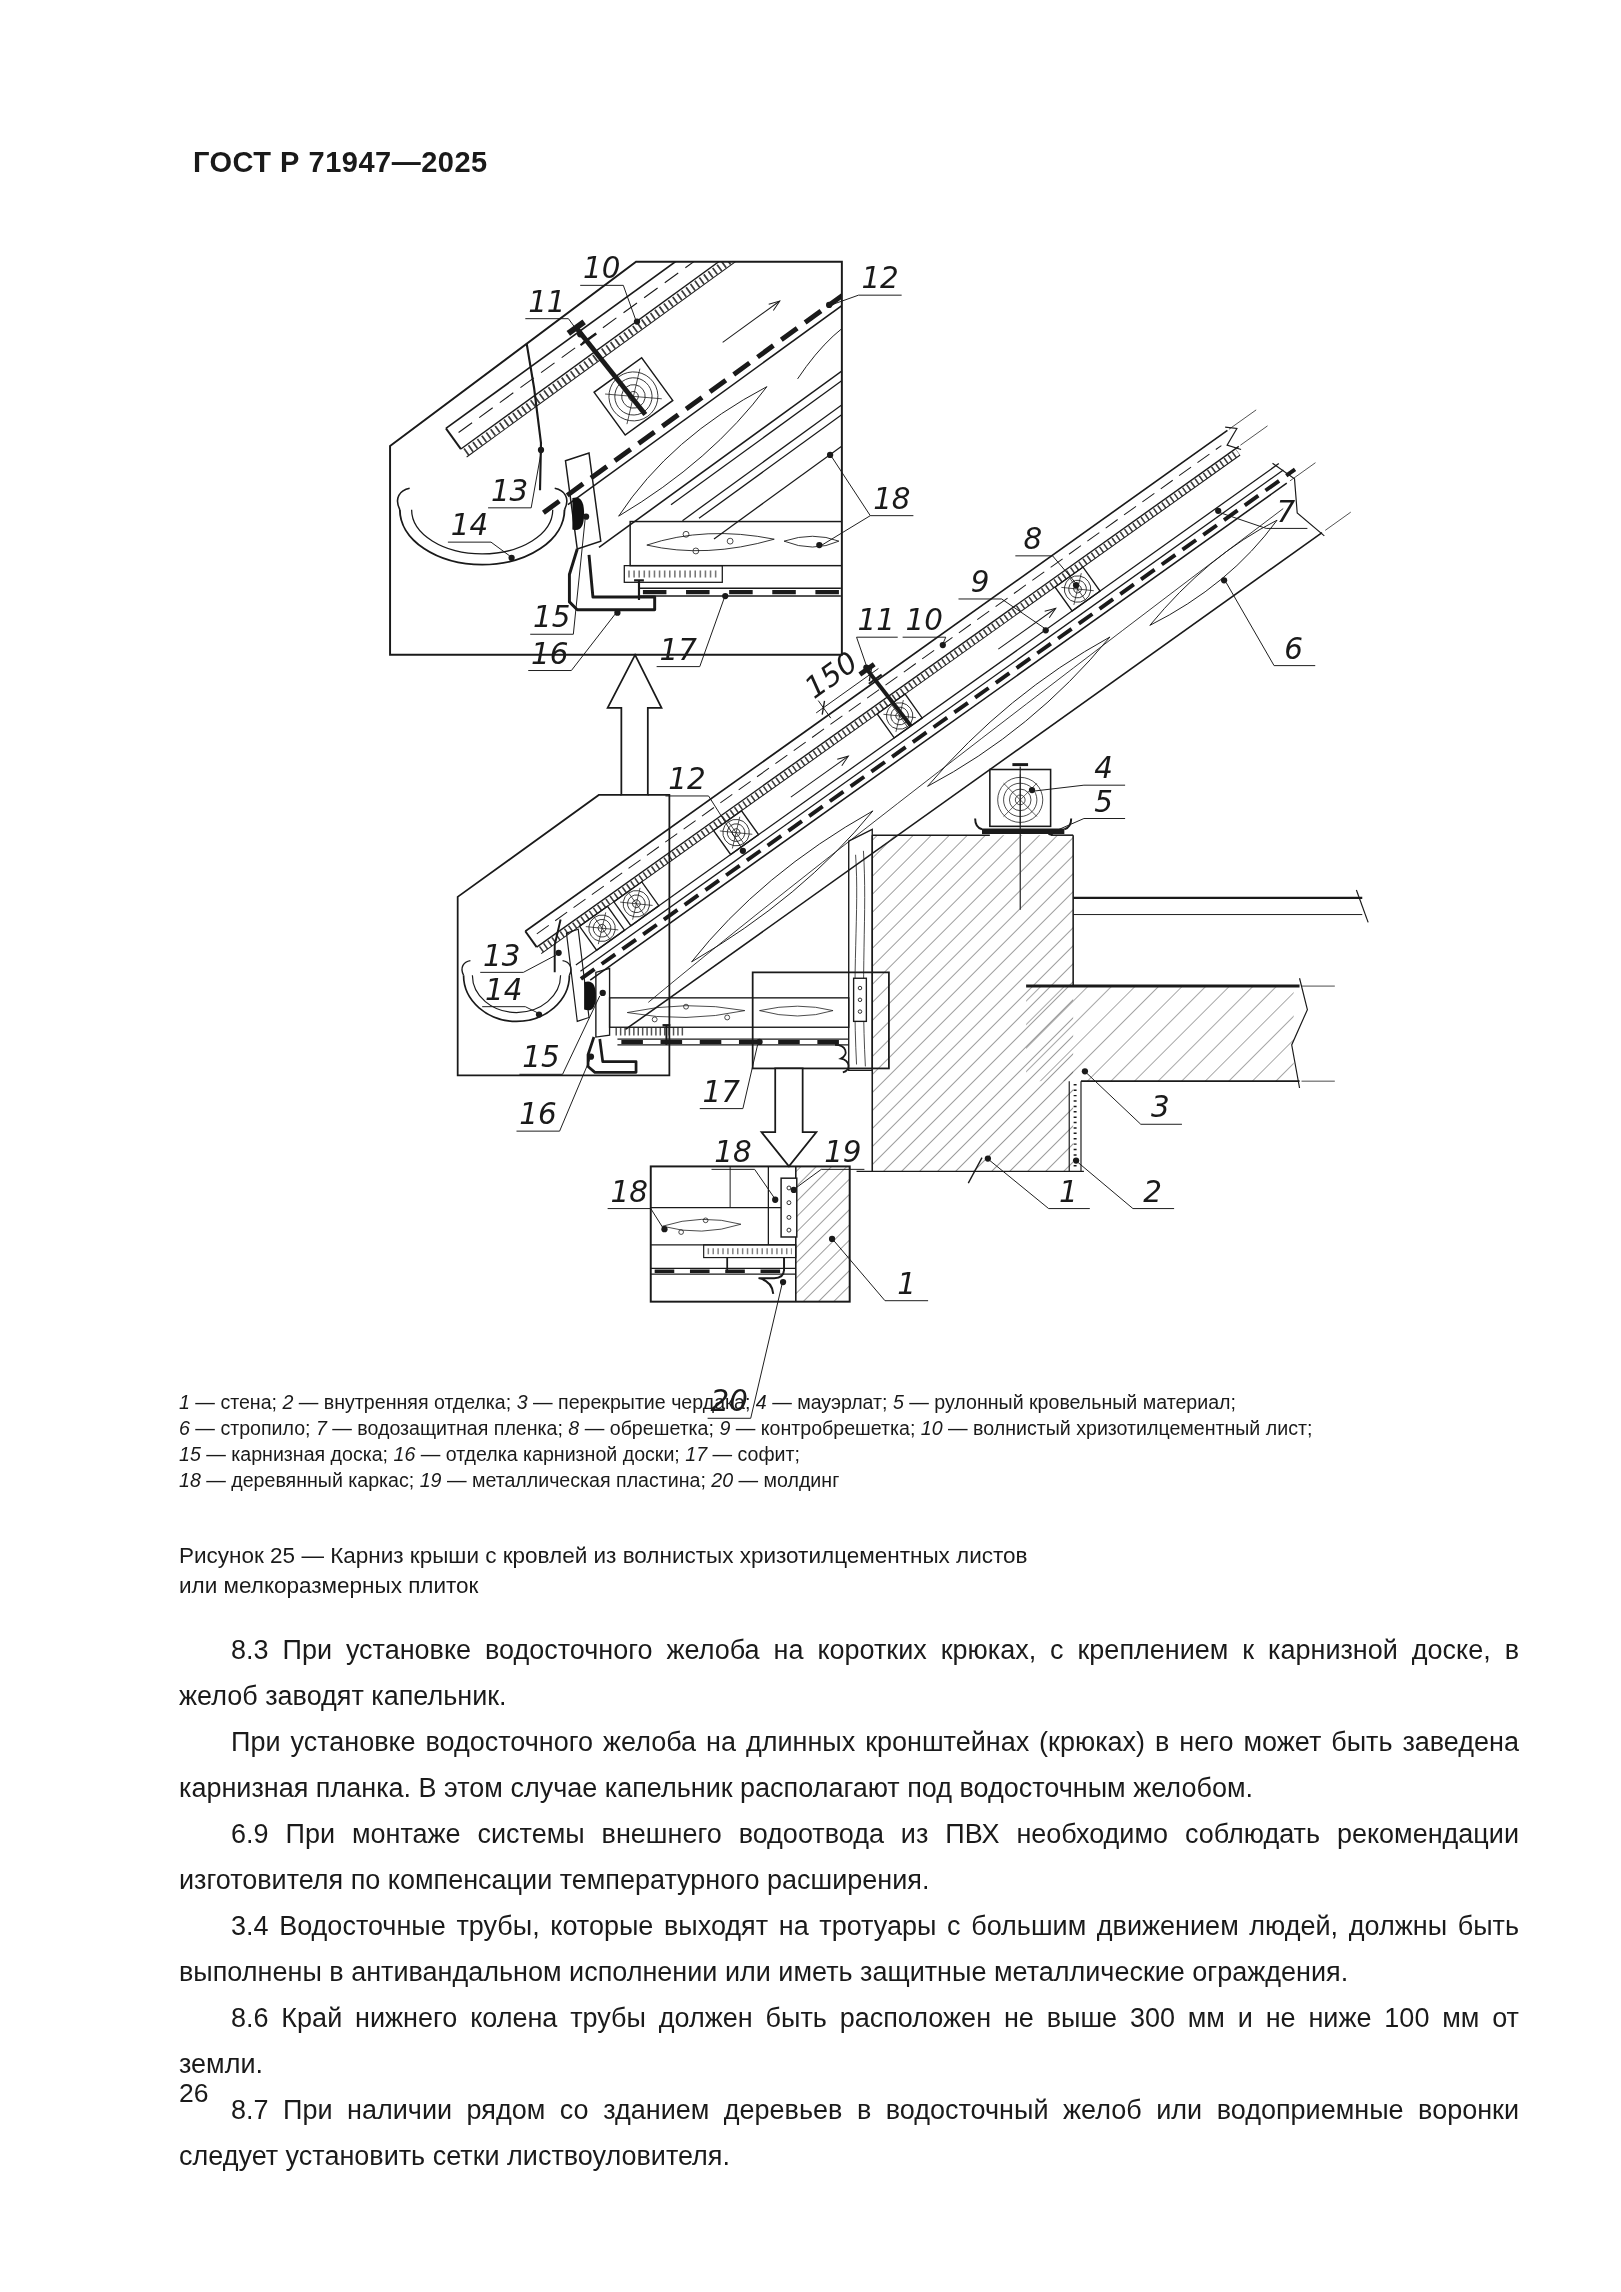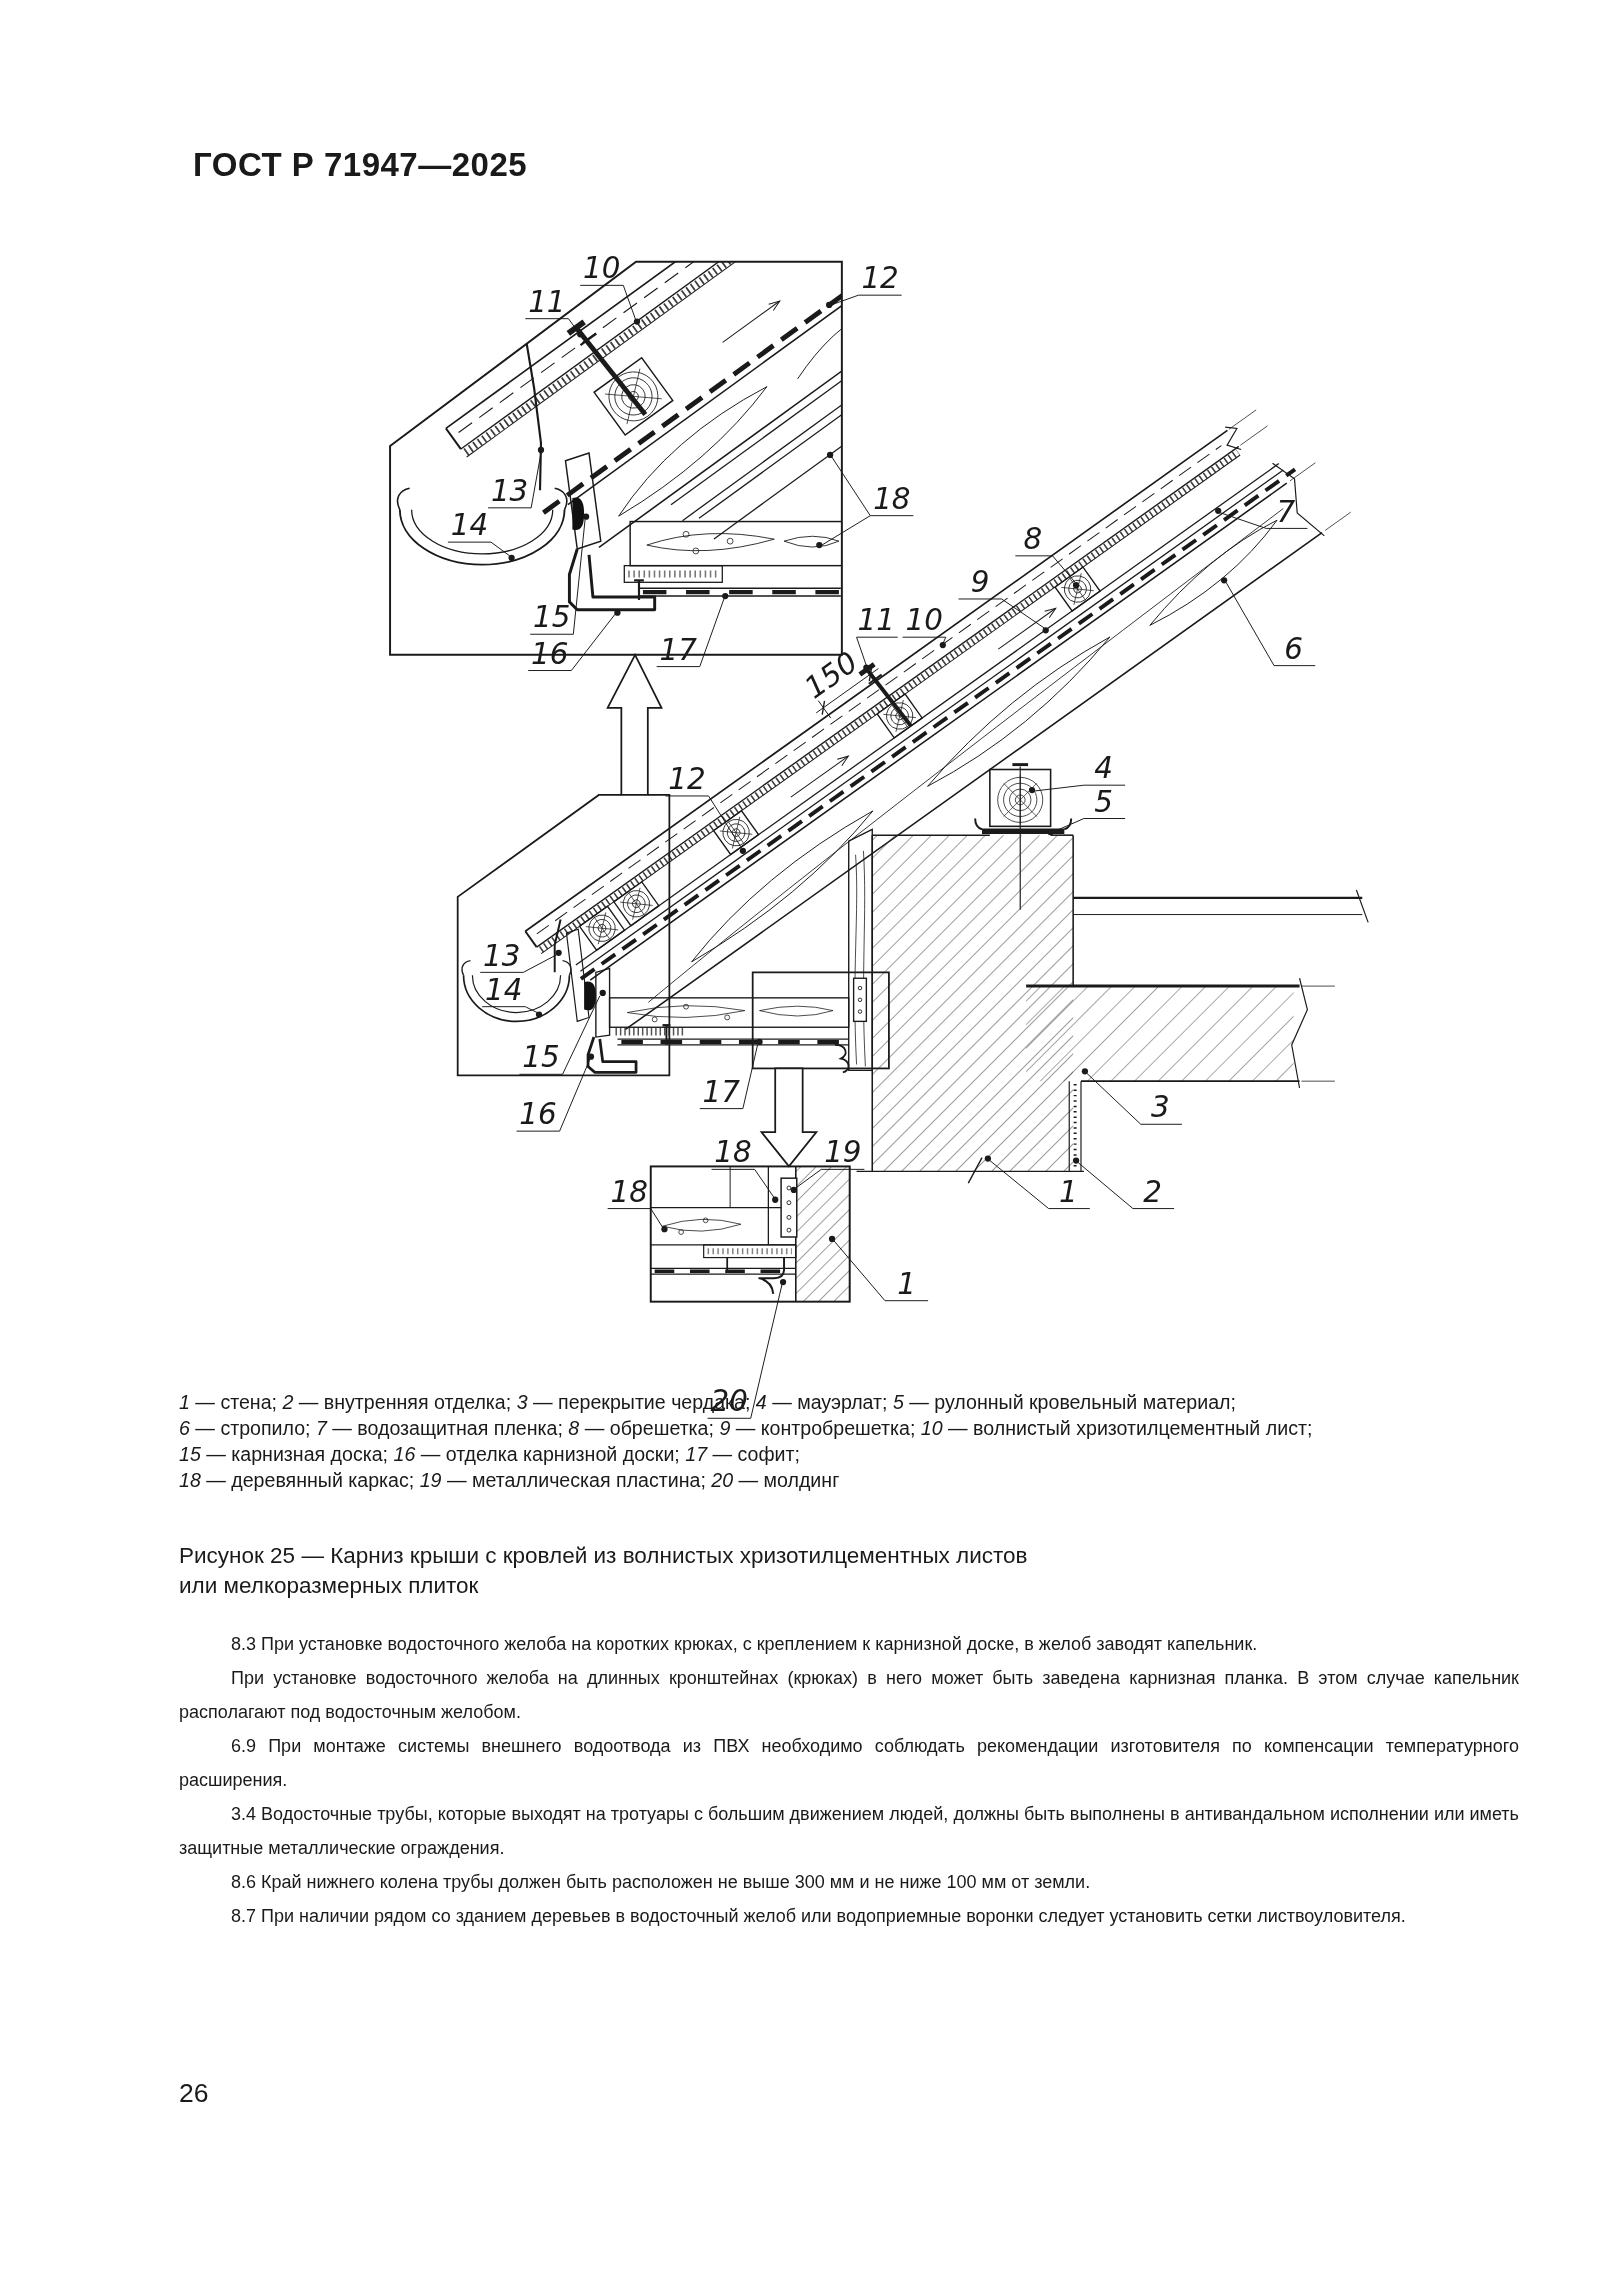--- a/index.html
+++ b/index.html
@@ -1,26 +1,26 @@
 <!DOCTYPE html>
 <html><head>
 <meta charset="utf-8">
 <style>
   html,body{margin:0;padding:0;background:#888;}
   #page{position:relative;width:1621px;height:2293px;background:#fff;margin:0 auto;
         font-family:"Liberation Sans",sans-serif;color:#1a1a1a;overflow:hidden;}
   #diagram{position:absolute;left:0;top:0;}
-  .hdr{position:absolute;left:193px;top:146px;font-size:33px;font-weight:bold;letter-spacing:0.5px;}
+  .hdr{position:absolute;left:193px;top:146px;font-size:29px;font-weight:bold;letter-spacing:0.5px;}
   .legend{position:absolute;left:179px;top:1389px;width:1340px;
           font-size:19.6px;line-height:26px;}
   .legend i{font-style:italic;}
   .cap{position:absolute;left:179px;top:1541px;width:1340px;text-align:left;
        font-size:22.5px;line-height:30px;}
-  .body{position:absolute;left:179px;top:1627px;width:1340px;font-size:18px;
-        line-height:34px;text-align:justify;}
+  .body{position:absolute;left:179px;top:1627px;width:1340px;font-size:27px;
+        line-height:46px;text-align:justify;}
   .body div{text-indent:52px;}
   .pageno{position:absolute;left:179px;top:2078px;font-size:26.5px;}
   svg line,svg polyline,svg polygon,svg path,svg rect,svg circle{vector-effect:none;}
   .callout-text{font-family:"DejaVu Sans","Liberation Sans",sans-serif;font-style:italic;
                 font-size:30px;fill:#1a1a1a;}
 </style>
 </head>
 <body>
 
 <div id="page">

